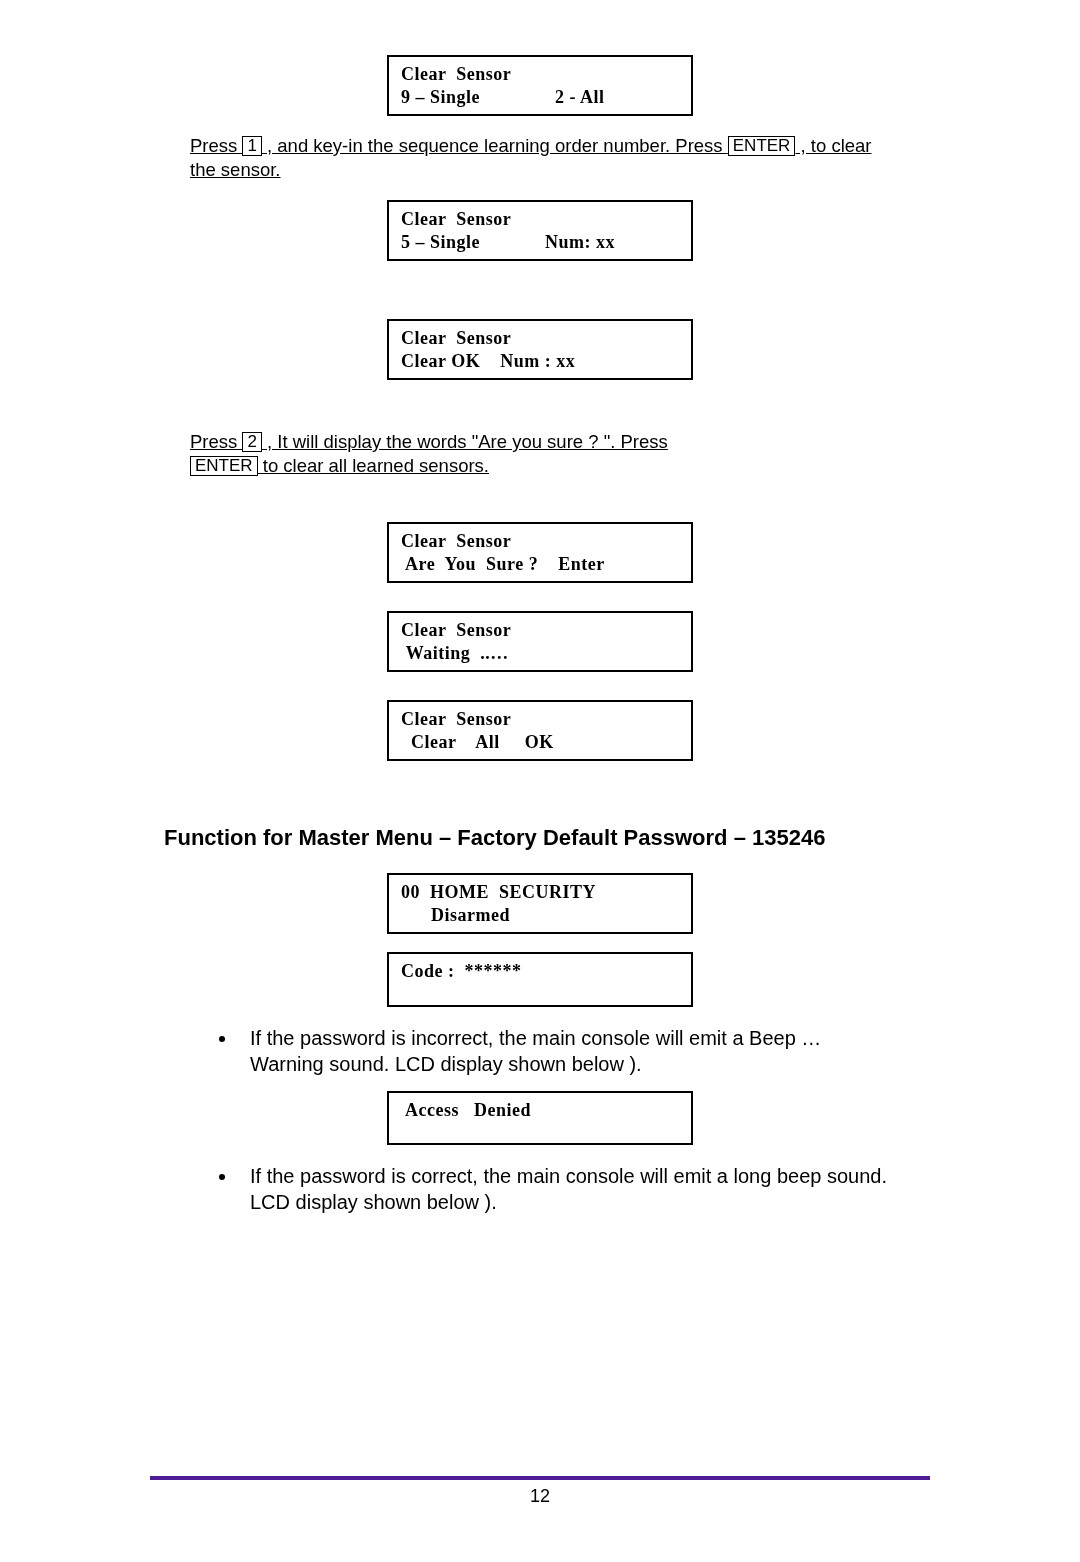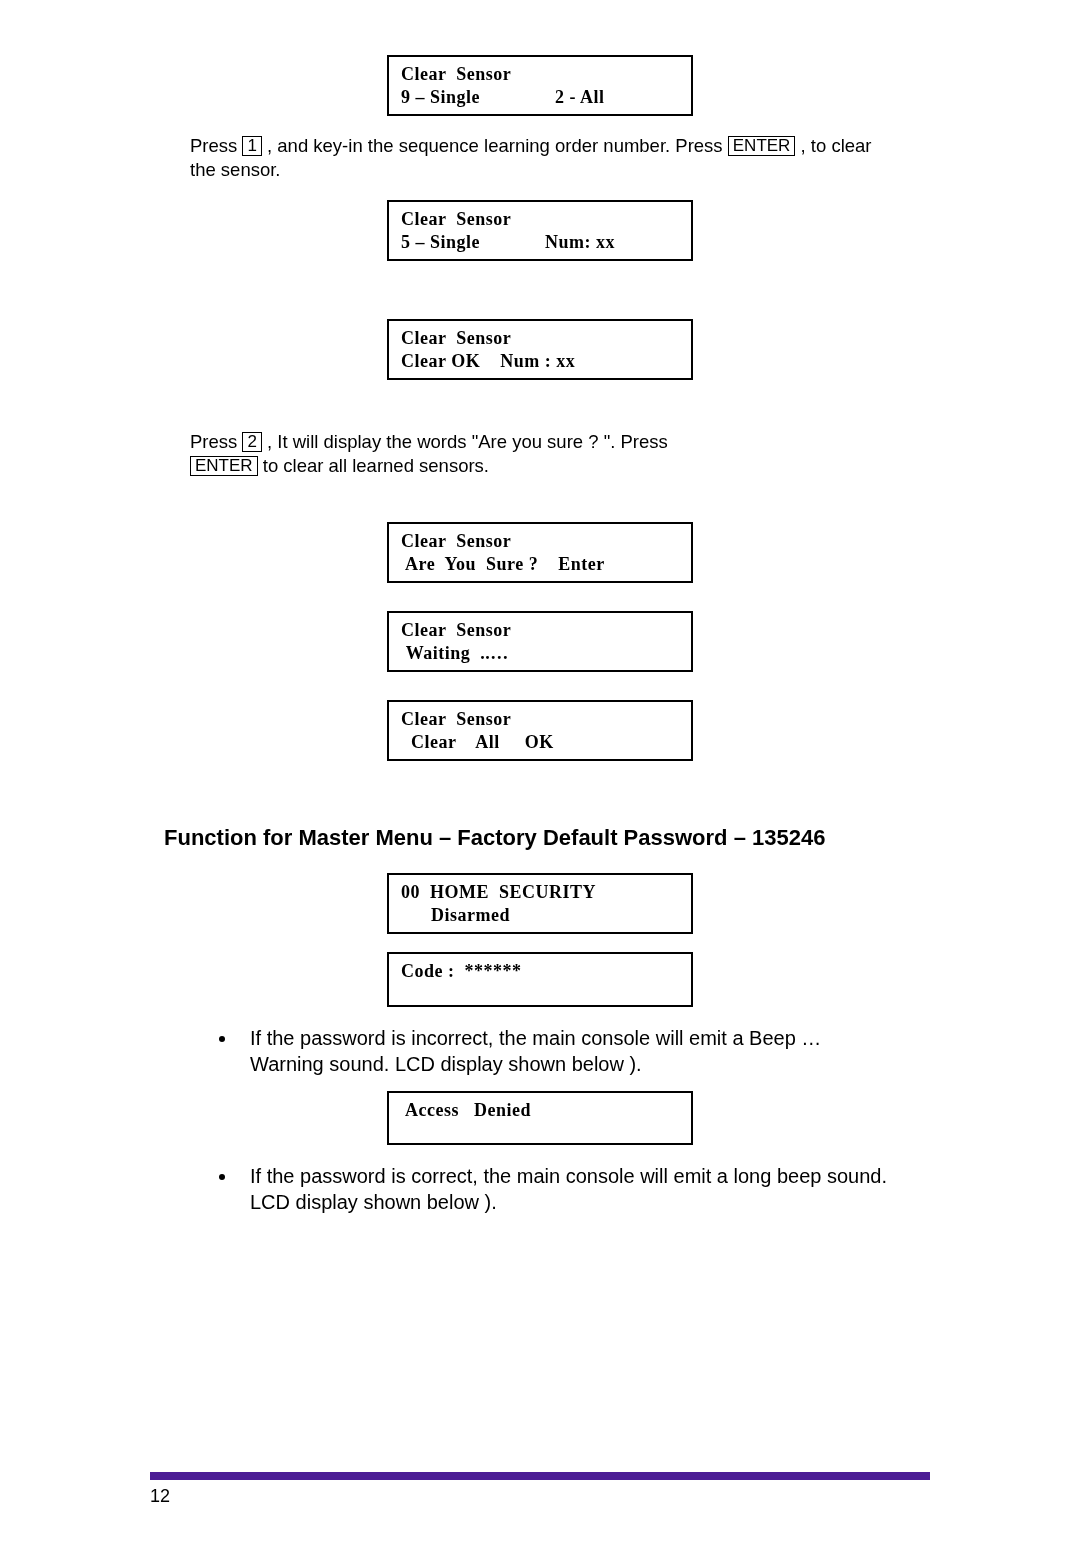--- a/index.html
+++ b/index.html
@@ -31,20 +31,21 @@
     line-height: 1.25;
     white-space: pre;
   }
   .lcd.lcd-tall {
     padding-bottom: 22px;
   }
   .para {
     font-size: 18.5px;
     line-height: 1.3;
     margin: 6px 40px 18px 40px;
+    text-decoration: underline;
   }
   .keycap {
     display: inline-block;
     border: 1.5px solid #000;
     padding: 0 4px;
     line-height: 1.05;
     font-size: 17px;
     vertical-align: 1px;
   }
   .gap-sm { height: 10px; }
@@ -73,21 +74,22 @@
   ul.disc > li {
     padding-left: 12px;
     margin-bottom: 12px;
     line-height: 1.3;
   }
   .footer-rule {
     position: absolute;
     left: 150px;
     right: 150px;
     bottom: 55px;
-    border-top: 8px solid #4c1d95;
+    border-top: 4px solid #4c1d95;
+    text-align: center;
     padding-top: 6px;
     font-size: 18px;
   }
 </style>
 </head>
 <body>
 
 <div class="page">
 
   <div class="lcd">

